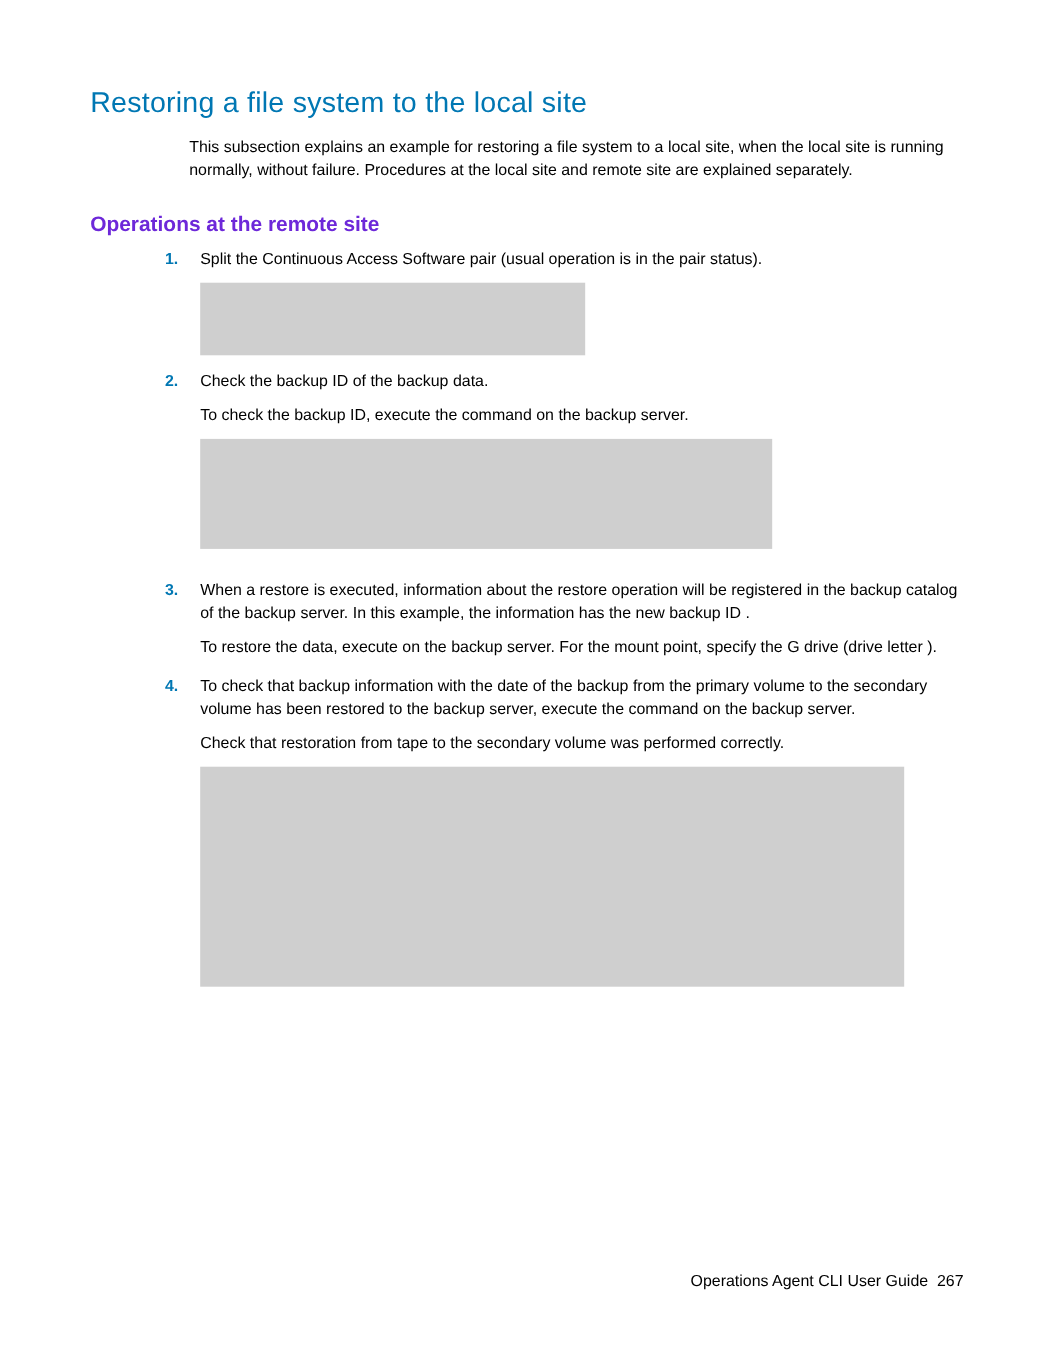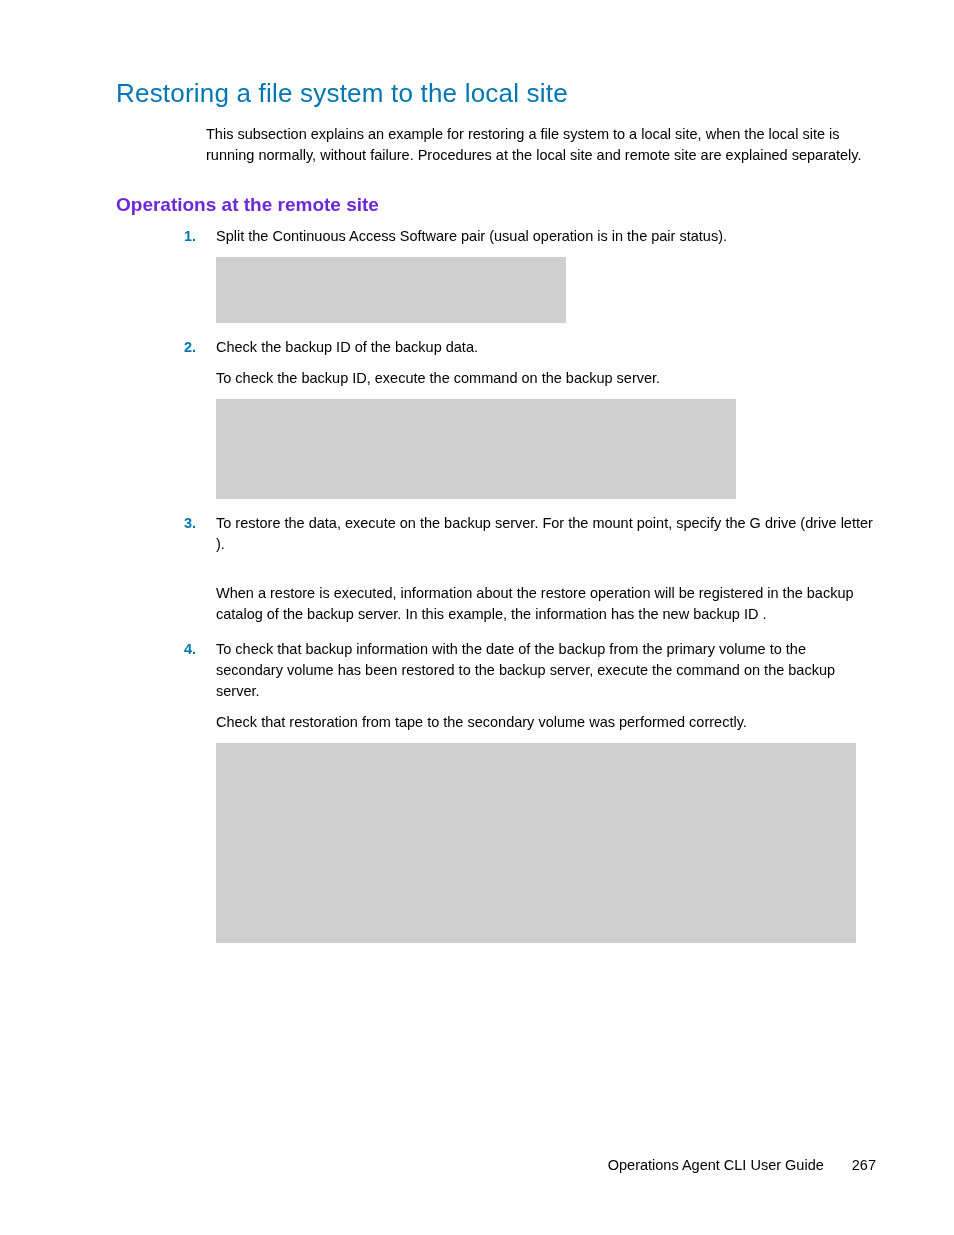--- a/index.html
+++ b/index.html
@@ -7,21 +7,21 @@
     padding: 0;
     font-family: Arial, Helvetica, sans-serif;
     background: #fff;
     color: #000;
     width: 954px;
     height: 1235px;
     position: relative;
     box-sizing: border-box;
   }
   .page {
-    padding: 78px 78px 60px 116px;
+    padding: 78px 78px 60px 82px;
     box-sizing: border-box;
     height: 100%;
     position: relative;
   }
   h1.section-title {
     color: #0077b3;
     font-weight: 400;
     font-size: 26px;
     margin: 0 0 14px 0;
     letter-spacing: 0.2px;
@@ -67,21 +67,21 @@
   .cb1 { width: 350px; height: 66px; }
   .cb2 { width: 520px; height: 100px; }
   .cb3 { width: 640px; height: 200px; }
   .footer {
     position: absolute;
     bottom: 62px;
     right: 78px;
     font-size: 14.5px;
   }
   .footer .page-num {
-    margin-left: 24px;
+    margin-left: 4px;
   }
 </style>
 </head>
 <body>
 
 <div class="page">
 
   <h1 class="section-title">Restoring a file system to the local site</h1>
 
   <p class="intro">This subsection explains an example for restoring a file system to a local site, when the local site is running normally, without failure. Procedures at the local site and remote site are explained separately.</p>
@@ -105,25 +105,25 @@
         <p>
           <span>To check the backup ID, execute the </span><span></span><span> command on the backup server.</span>
         </p>
         <div class="code-block cb2"></div>
       </div>
     </li>
 
     <li>
       <span class="num">3.</span>
       <div class="step-body">
+        <p style="margin-top:28px;">
+          <span>When a restore is executed, information about the restore operation will be registered in the backup catalog of the backup server. In this example, the information has the new backup ID </span><span></span><span>.</span>
+        </p>
         <p>
           <span>To restore the data, execute </span><span></span><span> on the backup server. For the mount point, specify the G drive (drive letter </span><span></span><span>).</span>
-        </p>
-        <p style="margin-top:28px;">
-          <span>When a restore is executed, information about the restore operation will be registered in the backup catalog of the backup server. In this example, the information has the new backup ID </span><span></span><span>.</span>
         </p>
       </div>
     </li>
 
     <li>
       <span class="num">4.</span>
       <div class="step-body">
         <p>
           <span>To check that backup information with the date of the backup from the primary volume to the secondary volume has been restored to the backup server, execute the </span><span></span><span> command on the backup server.</span>
         </p>

